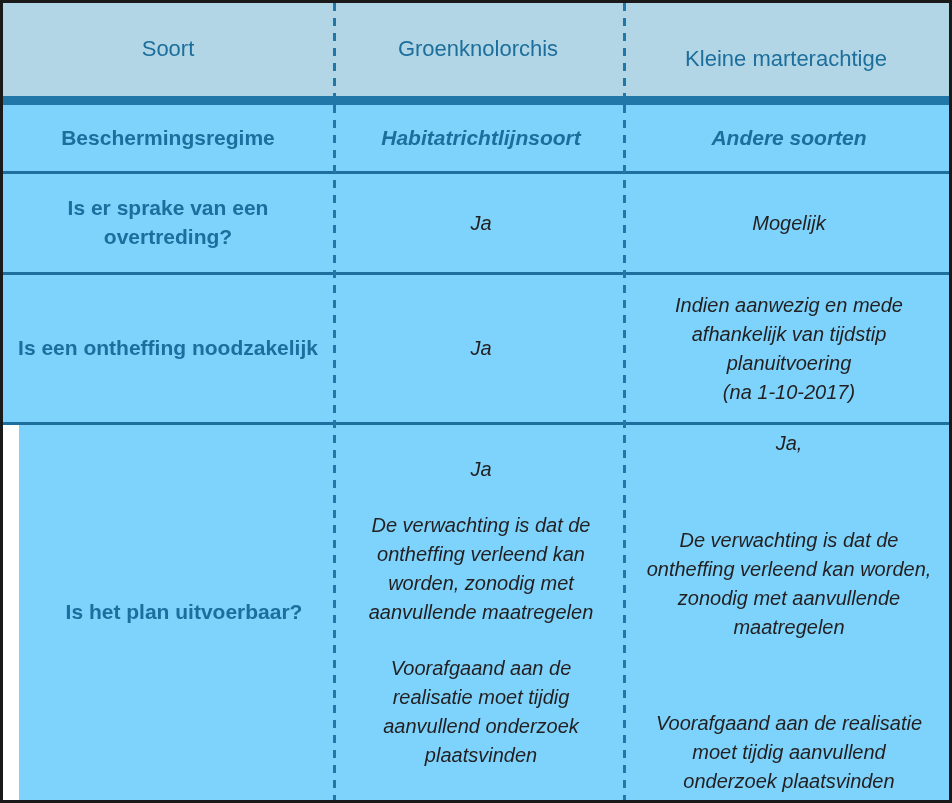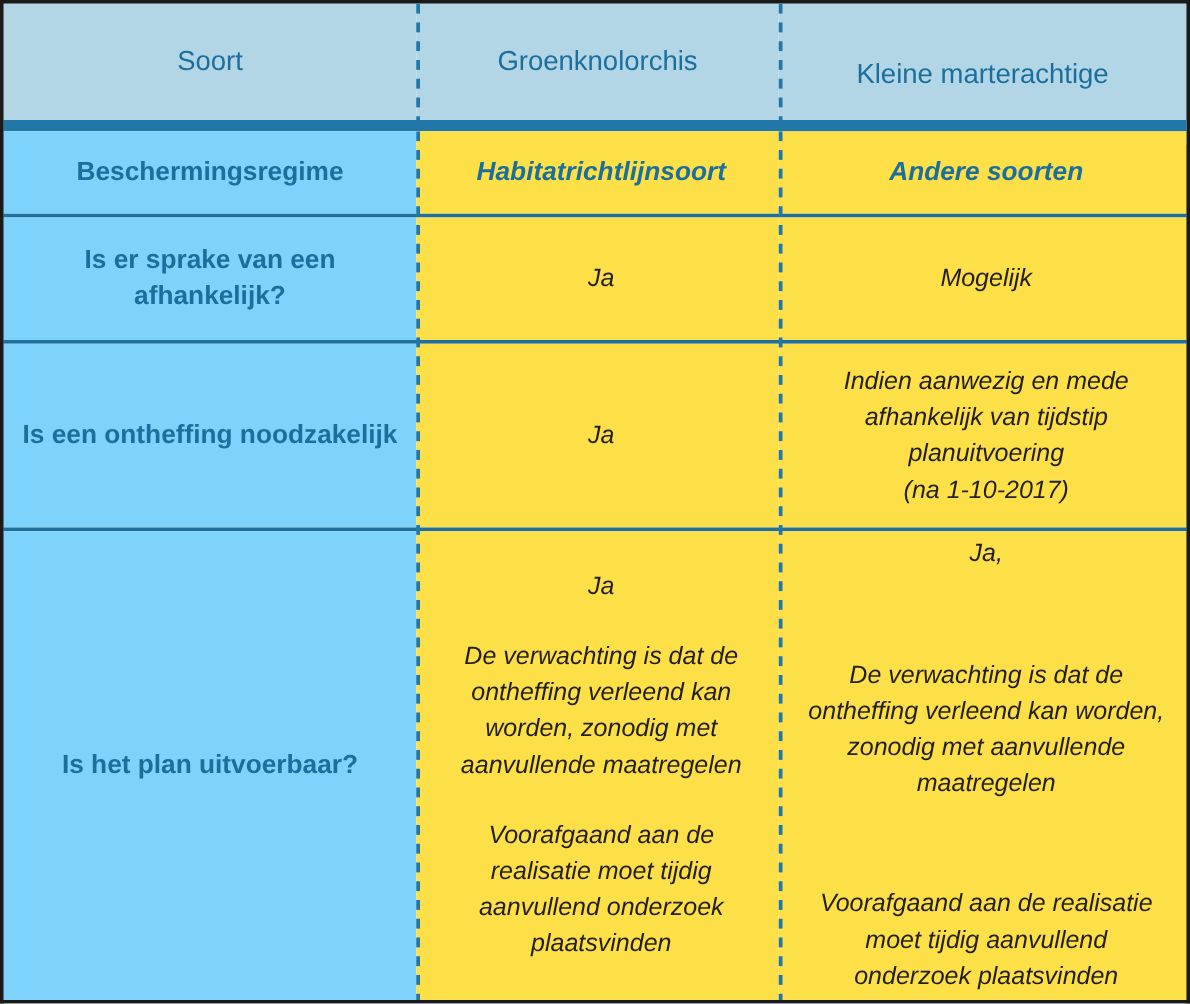--- a/index.html
+++ b/index.html
@@ -65,21 +65,21 @@
   .hdr {
     background: #b2d6e6;
     color: #1c6e9c;
     font-weight: normal;
     font-size: 22px;
     line-height: 1.3;
   }
 
   
   .val {
-    background: #fde047;
+    background: #7dd3fc;
     color: #231f20;
     font-style: italic;
     font-size: 20px;
     line-height: 1.45;
     padding-left: 20px;
   }
 
   
   .val.regime {
     color: #1c6e9c;
@@ -147,21 +147,21 @@
     </div>
     <div class="cell val regime" style="left:330px; top:102px; width:290px; height:66px;">
       <span class="para">Habitatrichtlijnsoort</span>
     </div>
     <div class="cell val regime" style="left:620px; top:102px; width:326px; height:66px;">
       <span class="para">Andere soorten</span>
     </div>
     <div class="rule hrule" style="left:0px; top:168px; width:946px;"></div>
 
     <div class="cell lbl" style="left:0px;   top:171px; width:330px; height:98px;">
-      <span>Is er sprake van een afhankelijk?</span>
+      <span>Is er sprake van een overtreding?</span>
     </div>
     <div class="cell val" style="left:330px; top:171px; width:290px; height:98px;">
       <span class="para">Ja</span>
     </div>
     <div class="cell val" style="left:620px; top:171px; width:326px; height:98px;">
       <span class="para">Mogelijk</span>
     </div>
     <div class="rule hrule" style="left:0px; top:269px; width:946px;"></div>
 
     <div class="cell lbl" style="left:0px;   top:272px; width:330px; height:147px;text-align:center;">
@@ -169,21 +169,21 @@
     </div>
     <div class="cell val" style="left:330px; top:272px; width:290px; height:147px;">
       <span class="para">Ja</span>
     </div>
     <div class="cell val" style="left:620px; top:272px; width:326px; height:147px;">
       <span class="para" style="white-space:pre-line;">Indien aanwezig en mede afhankelijk van tijdstip planuitvoering
 (na 1-10-2017)</span>
     </div>
     <div class="rule hrule" style="left:0px; top:419px; width:946px;"></div>
 
-    <div class="cell lbl" style="left:0px;   top:422px; width:330px; height:375px;">
+    <div class="cell lbl" style="left:16px;   top:422px; width:330px; height:375px;">
       <span>Is het plan uitvoerbaar?</span>
     </div>
     <div class="cell val" style="left:330px; top:422px; width:290px; height:375px; flex-direction:column; justify-content:center;">
       <span class="para">Ja</span>
       <span class="para">De verwachting is dat de ontheffing verleend kan worden, zonodig met aanvullende maatregelen</span>
       <span class="para">Voorafgaand aan de realisatie moet tijdig aanvullend onderzoek plaatsvinden</span>
     </div>
     <div class="cell val" style="left:620px; top:422px; width:326px; height:375px; flex-direction:column; justify-content:space-between;">
       <span class="para">Ja,</span>
       <span class="para">De verwachting is dat de ontheffing verleend kan worden, zonodig met aanvullende maatregelen</span>

